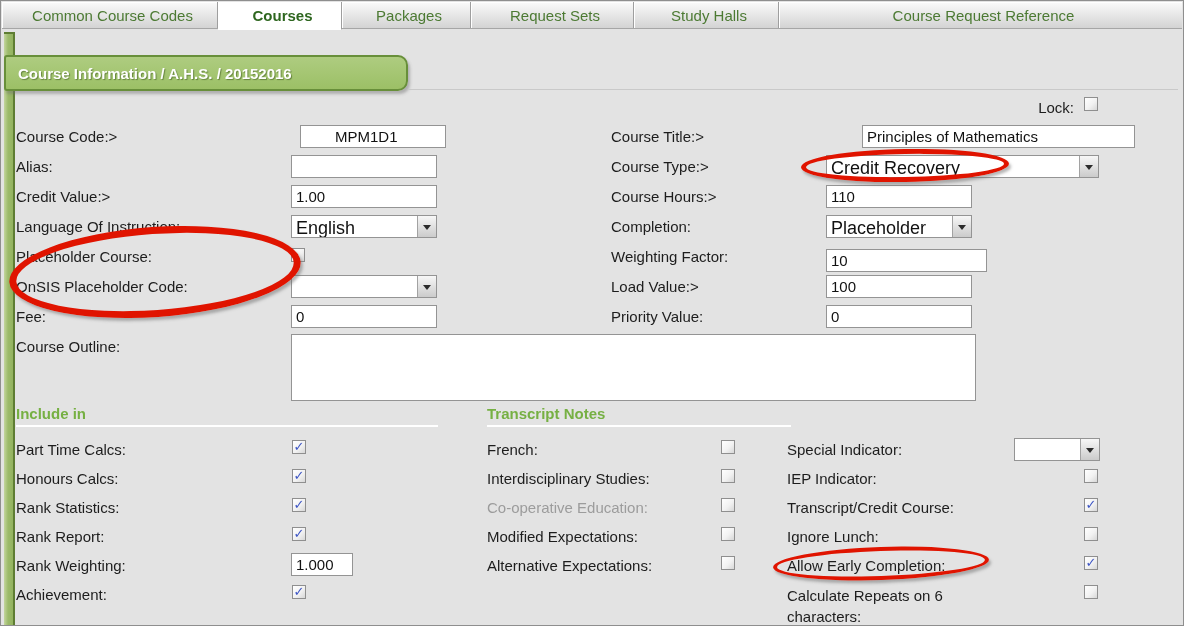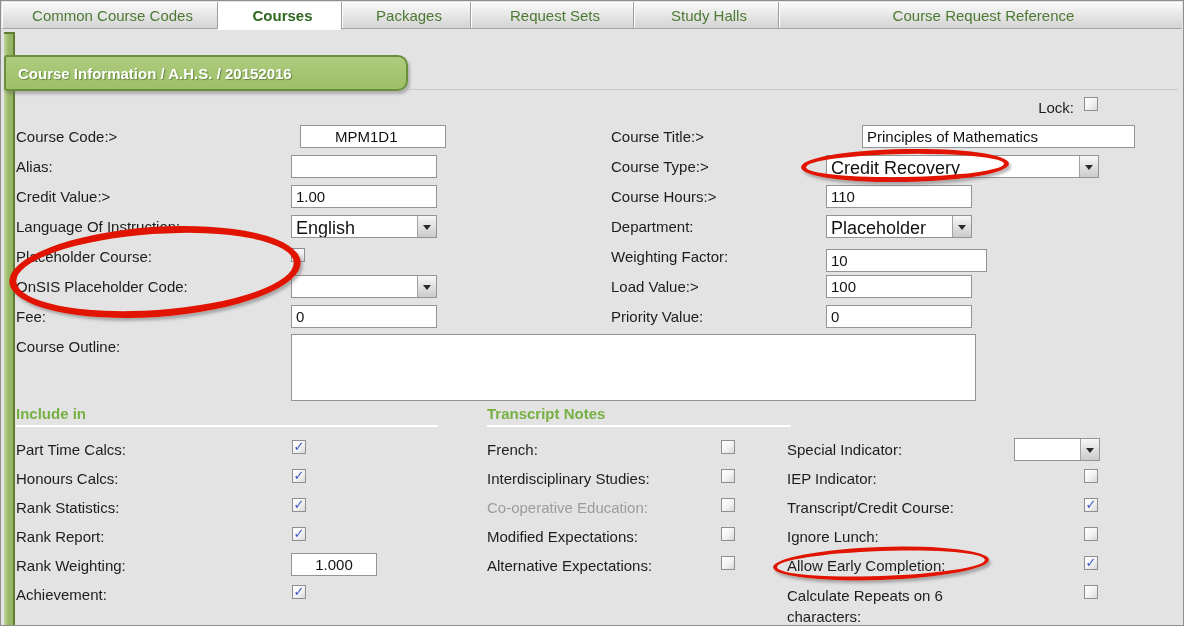--- a/index.html
+++ b/index.html
@@ -115,21 +115,21 @@
   <div class="combo" style="left:825px;top:154px;width:273px">
     <div class="combo-value">Credit Recovery</div>
     <div class="combo-btn">
         <div class="combo-arrow"></div>
       </div>
   </div>
 
   <div class="lbl" style="left:610px;top:187px">Course Hours:&gt;</div>
   <input class="tb" style="left: 825px; top: 184px; width: 146px;" value="110">
 
-  <div class="lbl" style="left:610px;top:217px">Department:</div>
+  <div class="lbl" style="left:610px;top:217px">Completion:</div>
   <div class="combo" style="left:825px;top:214px;width:146px">
     <div class="combo-value">Placeholder</div>
     <div class="combo-btn">
         <div class="combo-arrow"></div>
       </div>
   </div>
 
   <div class="lbl" style="left:610px;top:247px">Weighting Factor:</div>
   <input class="tb" style="left: 825px; top: 248px; width: 161px;" value="10">
 
@@ -148,21 +148,21 @@
   <div class="lbl" style="left:15px;top:469px">Honours Calcs:</div>
   <div class="cb" style="left:291px;top:468px">✓</div>
 
   <div class="lbl" style="left:15px;top:498px">Rank Statistics:</div>
   <div class="cb" style="left:291px;top:497px">✓</div>
 
   <div class="lbl" style="left:15px;top:527px">Rank Report:</div>
   <div class="cb" style="left:291px;top:526px">✓</div>
 
   <div class="lbl" style="left:15px;top:556px">Rank Weighting:</div>
-  <input class="tb" style="left: 290px; top: 552px; width: 86px; text-align: center;" value="1.000">
+  <input class="tb" style="left: 290px; top: 552px; width: 62px;" value="1.000">
 
   <div class="lbl" style="left:15px;top:585px">Achievement:</div>
   <div class="cb" style="left:291px;top:584px">✓</div>
 
   <div class="section-heading" style="left:486px;top:404px">Transcript Notes</div>
   <div class="section-rule" style="left:486px;top:424px;width:304px"></div>
 
   <div class="lbl" style="left:486px;top:440px">French:</div>
   <div class="cb" style="left:720px;top:439px"></div>
 

